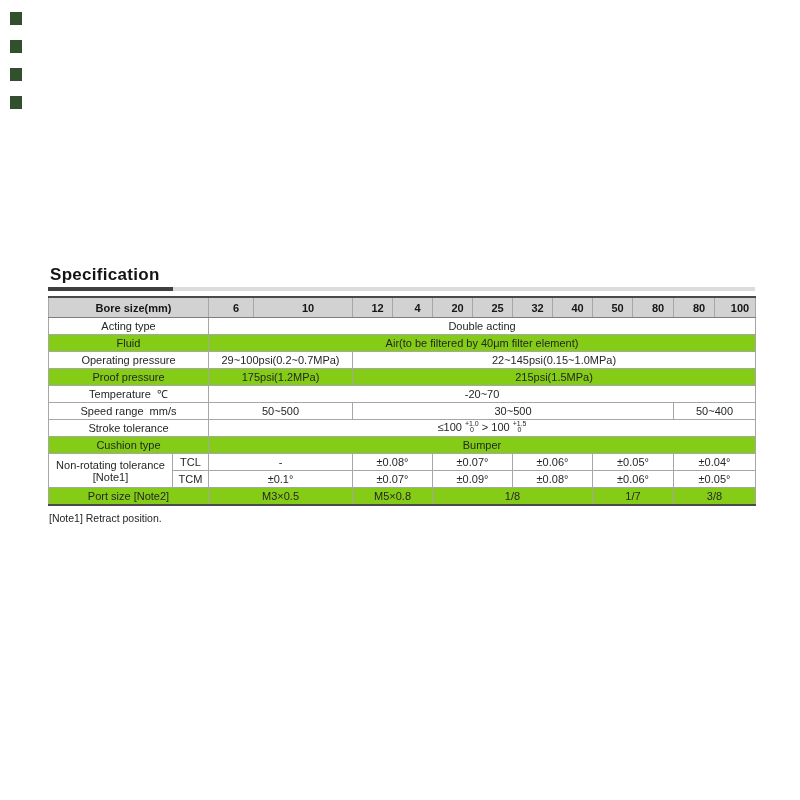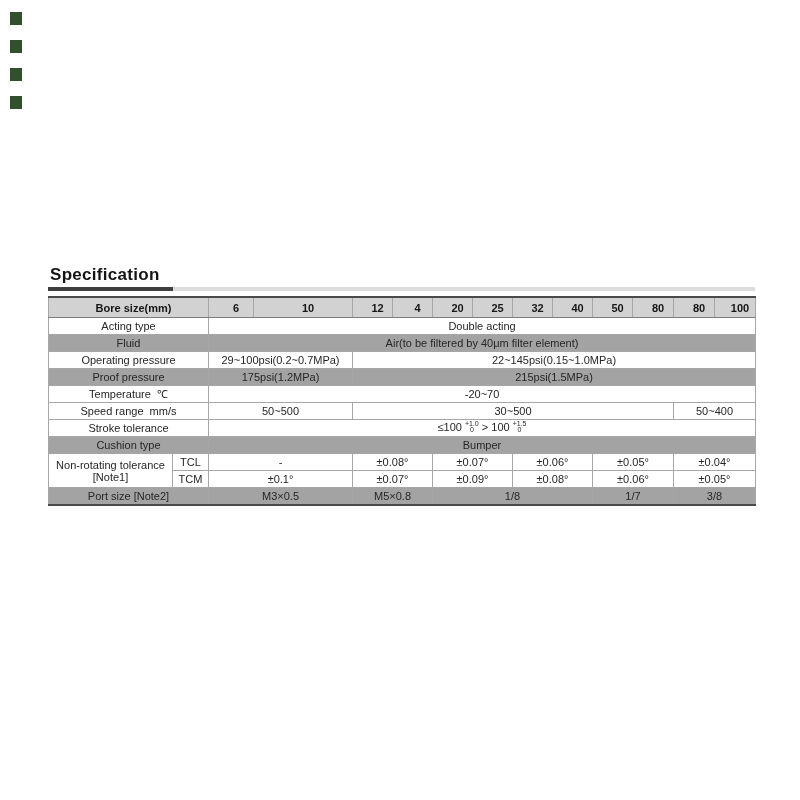--- a/index.html
+++ b/index.html
@@ -20,21 +20,21 @@
   table.spec {
     border-collapse:collapse; table-layout:fixed; width:707px; margin-top:5px;
     border-top:2px solid #4a4a4a; border-bottom:2px solid #4a4a4a;
     font-size:11px; color:#262626;
   }
   table.spec td {
     border:1px solid #a6a6a6; text-align:center; vertical-align:middle;
     padding:0 2px; height:16px; line-height:12px; overflow:hidden;
   }
   tr.head td { background:#d2d2d2; font-weight:bold; height:19px; color:#161616; border-bottom-color:#7d7d7d;padding-left:12px; }
-  tr.shade td { background:#a3a3a3;margin-left:40px; }
+  tr.shade td { background:#84cc16;margin-left:40px; }
   td.lbl { text-align:left; padding-left:4px; white-space:pre-wrap; }
   td.sub { text-align:left; padding-left:3px; }
   td.tall { height:17px; }
   .stack {
     display:inline-flex; flex-direction:column; align-items:center;
     font-size:7px; line-height:6.5px; vertical-align:middle;
     margin-left:3px; position:relative; top:-1px;
   }
   .tol2 { }
   .notes { margin-top:5px; font-size:10.5px; line-height:15px; color:#262626; margin-left:1px; }
@@ -174,15 +174,16 @@
       <td colspan="2" class="tall">M3×0.5</td>
       <td colspan="2" class="tall">M5×0.8</td>
       <td colspan="4" class="tall">1/8</td>
       <td colspan="2" class="tall">1/7</td>
       <td colspan="2" class="tall">3/8</td>
     </tr>
   </tbody>
     </table>
 
   <div class="notes">
+    <div>[Note1] Retract position.</div>
   </div>
 
 </div>
 
 </body></html>

